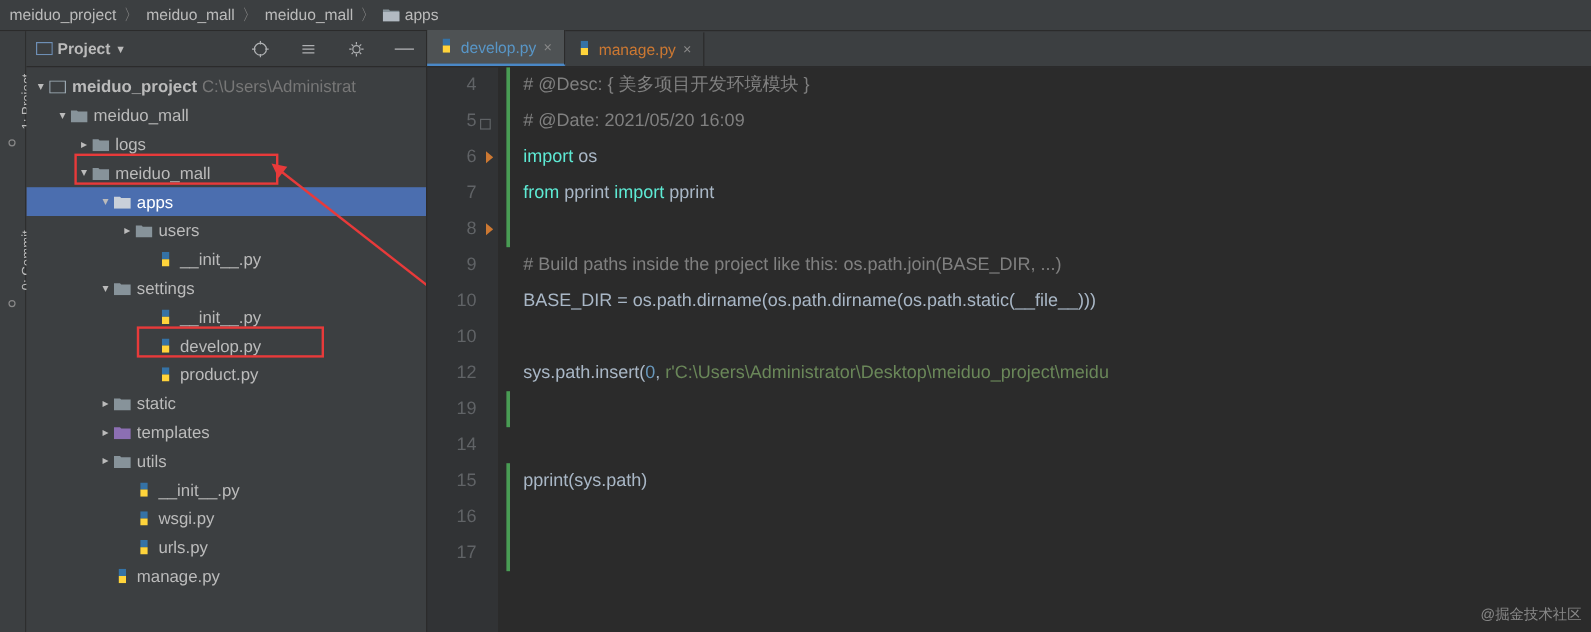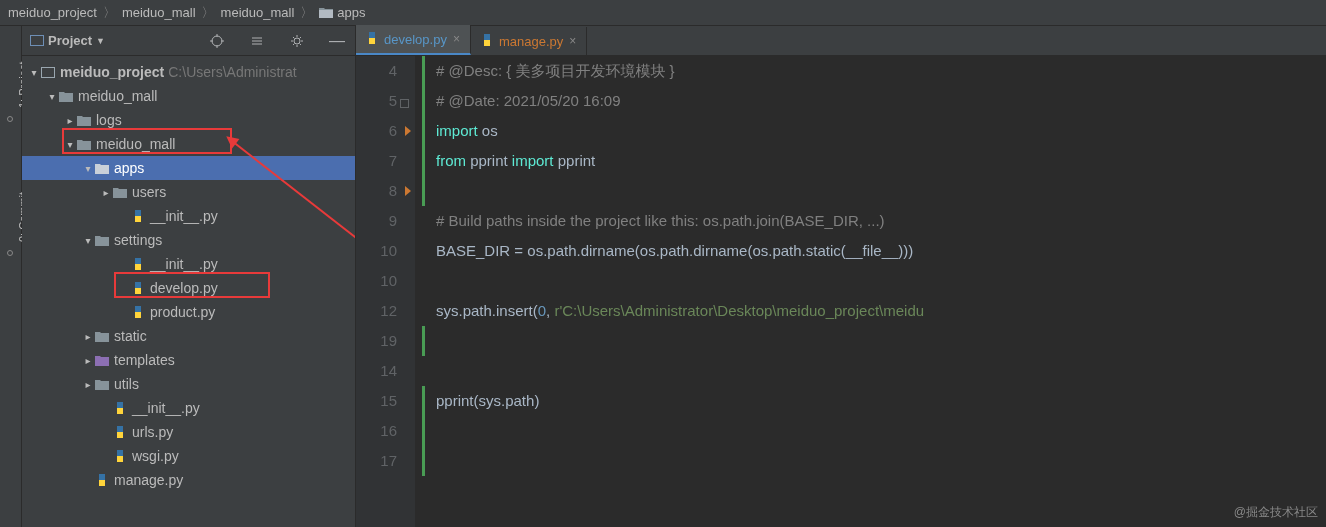--- a/index.html
+++ b/index.html
@@ -282,31 +282,31 @@
           <span class="name py-hl">__init__.py</span>
         </div>
       <div class="tree-row" style="padding-left:78px;">
           <span class="arrow"></span>
           <span class="ficon">
             <svg width="12" height="12" viewBox="0 0 12 12">
               <path fill="#3572A5" d="M3 0h6v6H3z"></path>
               <path fill="#ffd43b" d="M3 6h6v6H3z"></path>
             </svg>
           </span>
+          <span class="name py-hl">wsgi.py</span>
+        </div>
+      <div class="tree-row" style="padding-left:78px;">
+          <span class="arrow"></span>
+          <span class="ficon">
+            <svg width="12" height="12" viewBox="0 0 12 12">
+              <path fill="#3572A5" d="M3 0h6v6H3z"></path>
+              <path fill="#ffd43b" d="M3 6h6v6H3z"></path>
+            </svg>
+          </span>
           <span class="name py-hl">urls.py</span>
-        </div>
-      <div class="tree-row" style="padding-left:78px;">
-          <span class="arrow"></span>
-          <span class="ficon">
-            <svg width="12" height="12" viewBox="0 0 12 12">
-              <path fill="#3572A5" d="M3 0h6v6H3z"></path>
-              <path fill="#ffd43b" d="M3 6h6v6H3z"></path>
-            </svg>
-          </span>
-          <span class="name py-hl">wsgi.py</span>
         </div>
       <div class="tree-row" style="padding-left:60px;">
           <span class="arrow"></span>
           <span class="ficon">
             <svg width="12" height="12" viewBox="0 0 12 12">
               <path fill="#3572A5" d="M3 0h6v6H3z"></path>
               <path fill="#ffd43b" d="M3 6h6v6H3z"></path>
             </svg>
           </span>
           <span class="name py-hl">manage.py</span>

